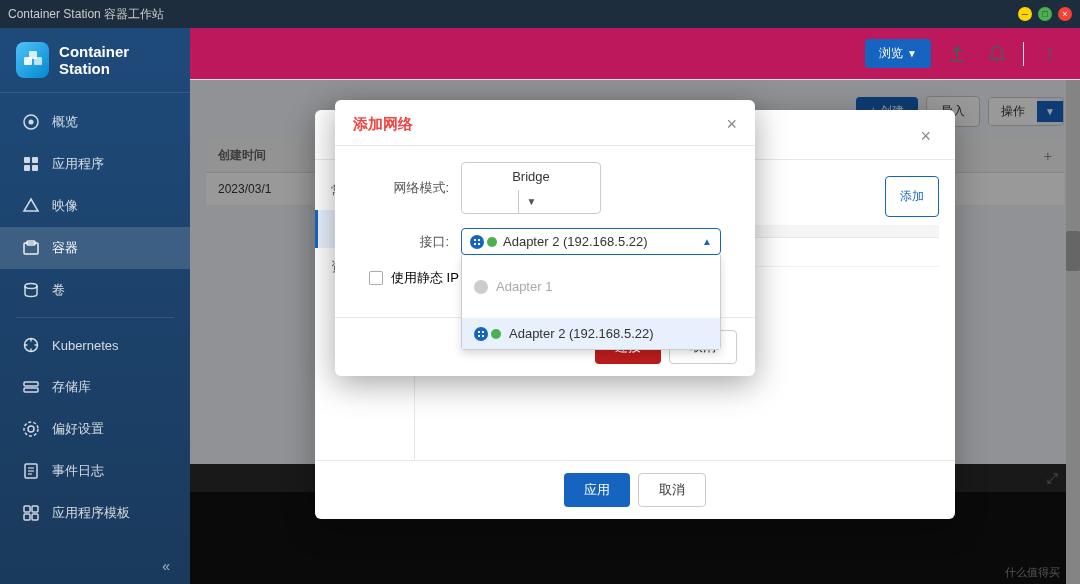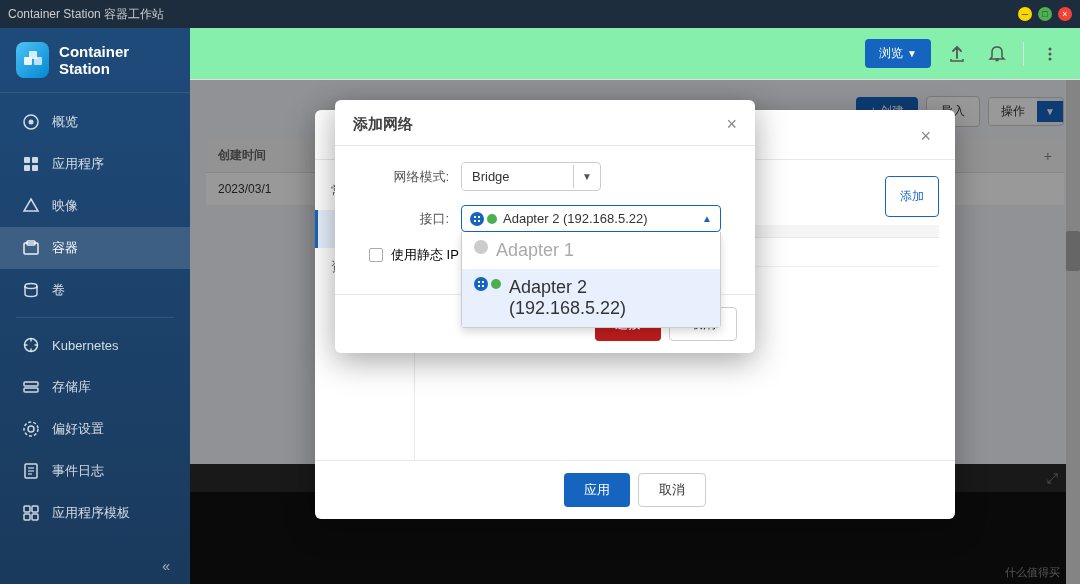--- a/index.html
+++ b/index.html
@@ -70,21 +70,21 @@
     .main-content {
       flex: 1;
       background: #f0f4f8;
       position: relative;
       overflow: hidden;
     }
 
     
     .topbar {
       height: 52px;
-      background: #86efac;
+      background: #be185d;
       display: flex;
       align-items: center;
       justify-content: flex-end;
       padding: 0 16px;
       gap: 12px;
       border-bottom: 1px solid #e0e0e0;
     }
     .browse-btn {
       background: #1565c0;
       color: white;
@@ -264,35 +264,36 @@
       box-shadow: 0 8px 32px rgba(0,0,0,0.35);
       z-index: 20;
     }
     .add-network-header {
       padding: 14px 18px 10px;
       display: flex;
       align-items: center;
       justify-content: space-between;
       border-bottom: 1px solid #e8e8e8;
     }
-    .add-network-title { font-size: 15px; font-weight: bold; color: #404040; }
+    .add-network-title { font-size: 15px; font-weight: bold; color: #ef4444; }
     .inner-close { background: none; border: none; font-size: 18px; color: #888; cursor: pointer; }
 
     .add-network-body { padding: 16px 34px; }
     .form-row { display: flex; align-items: center; margin-bottom: 14px; gap: 12px; }
     .form-label { width: 80px; font-size: 13px; color: #555; text-align: right; flex-shrink: 0; }
     .form-control { flex: 1; }
 
     .bridge-select {
       display: flex;
       align-items: center;
       border: 1px solid #ccc;
       border-radius: 4px;
       overflow: hidden;
       width: 140px;
+      flex-direction: column;
     }
     .bridge-select-text { padding: 6px 10px; background: white; font-size: 13px; color: #333; flex: 1; }
     .bridge-select-arrow {
       padding: 6px 8px;
       background: white;
       color: #555;
       font-size: 10px;
       border-left: 1px solid #ccc;
     }
 
@@ -320,26 +321,27 @@
       left: 0; right: 0;
       background: white;
       border: 1px solid #ccc;
       border-top: none;
       border-radius: 0 0 4px 4px;
       box-shadow: 0 4px 8px rgba(0,0,0,0.15);
       z-index: 30;
     }
     .dropdown-item {
       display: flex;
-      align-items: flex-start;
+      align-items: center;
       padding: 8px 12px;
       gap: 8px;
       cursor: pointer;
-      font-size: 18px;
+      font-size: 13px;
       color: #333;
+      margin-top: 16px;
     }
     .dropdown-item.disabled { color: #aaa; cursor: default; }
     .dropdown-item.selected { background: #e8f0fe; font-weight: 500; }
     .disabled-icon { width: 14px; height: 14px; background: #ccc; border-radius: 50%; }
 
     .static-ip-row { display: flex; align-items: center; gap: 8px; margin-bottom: 14px; }
     .checkbox { width: 14px; height: 14px; border: 1px solid #aaa; border-radius: 2px; background: white; flex-shrink: 0; }
 
     .add-network-footer {
       padding: 12px 18px;

